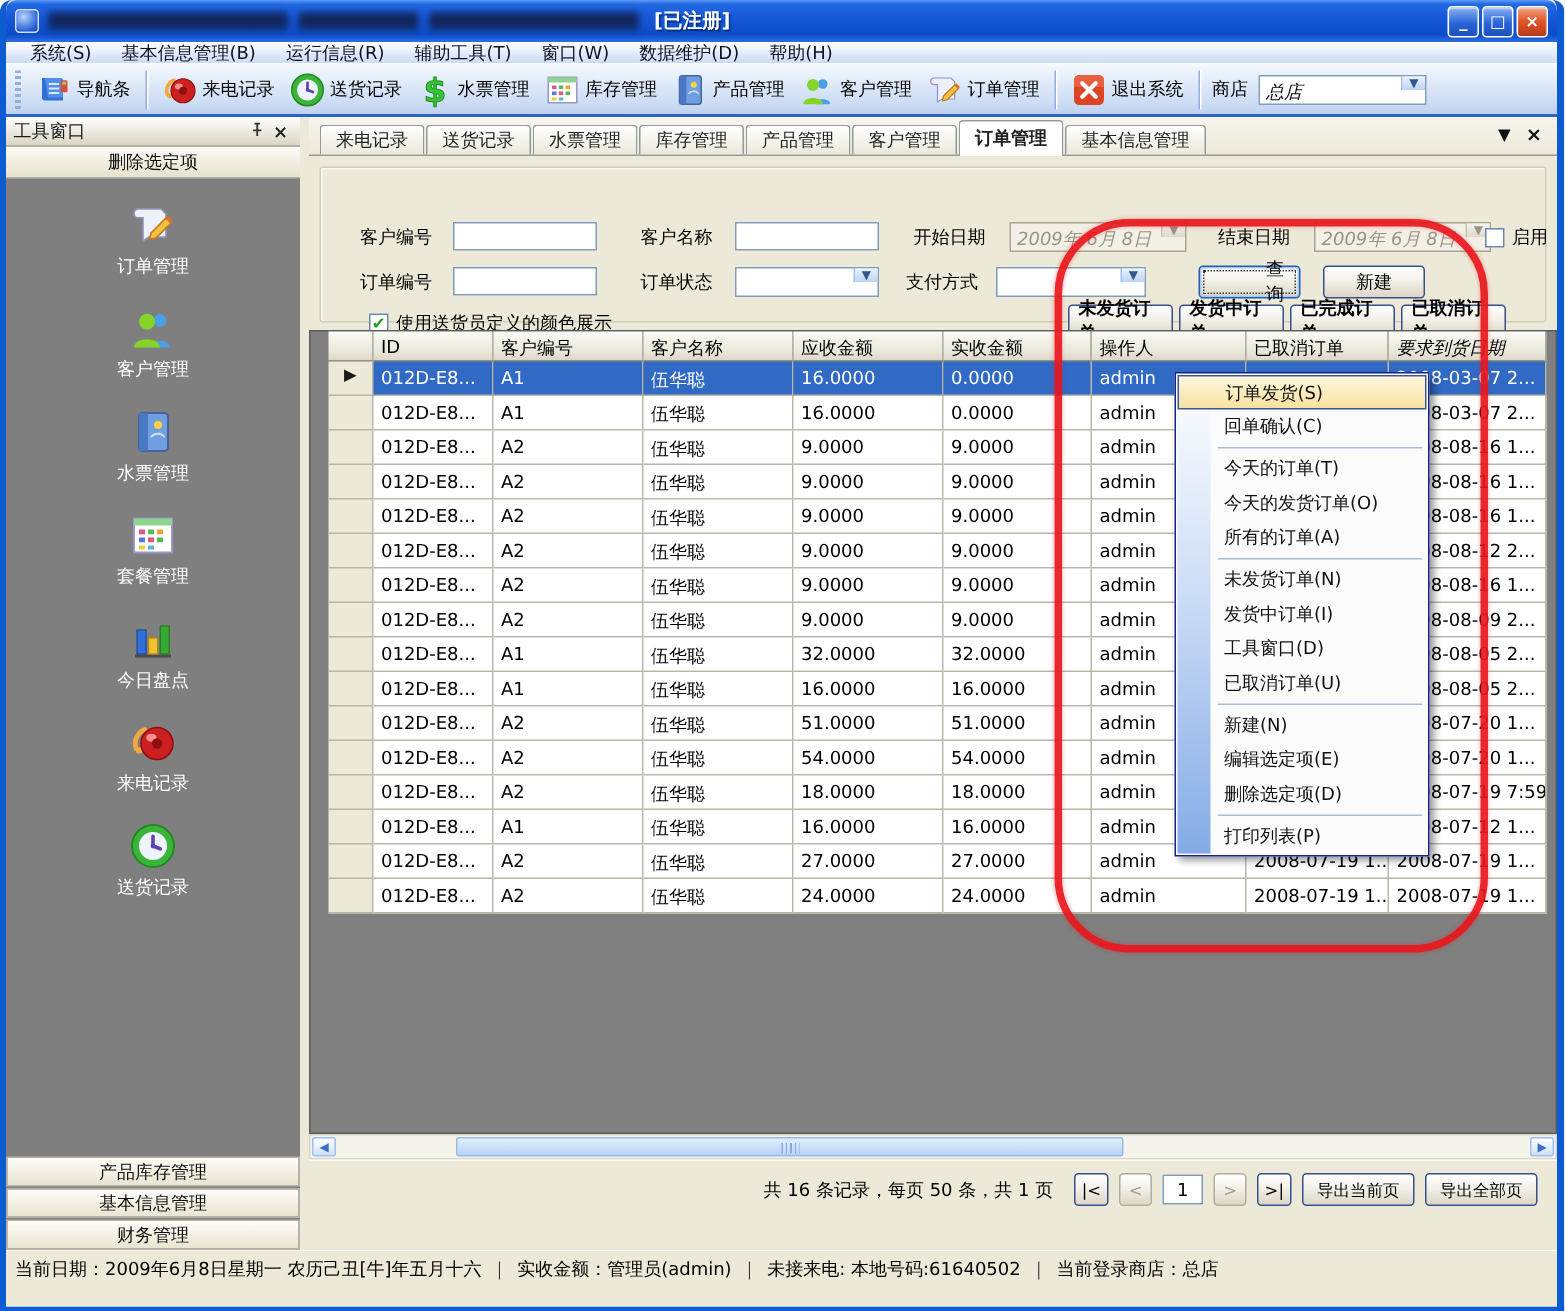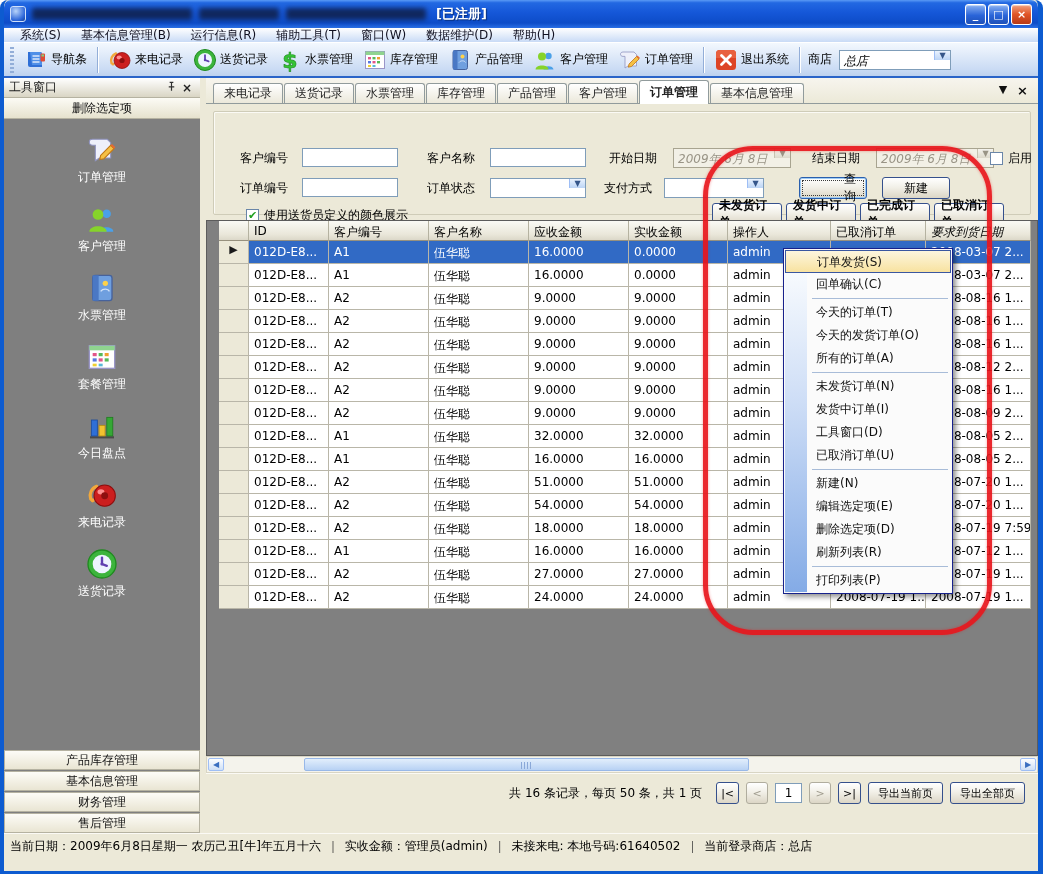--- a/index.html
+++ b/index.html
@@ -378,21 +378,20 @@
                 <circle cx="12" cy="12" r="1.2" fill="#6040b0"></circle>
               </svg>
             </span>
             <span class="sb-lab">送货记录</span>
           </div>
         </div>
       <div id="sb-bottom">
           <div class="sb-bar">产品库存管理</div>
           <div class="sb-bar">基本信息管理</div>
           <div class="sb-bar">财务管理</div>
-          <div class="sb-bar">售后管理</div>
         </div>
     </div>
     <div class="splitter"></div>
 
     <div class="content">
       <div class="tabstrip">
         <div id="tabs" style="display:flex;align-items:flex-end;">
             <div class="tab">来电记录</div>
             <div class="tab">送货记录</div>
             <div class="tab">水票管理</div>
@@ -689,19 +688,18 @@
       <div class="mitem">所有的订单(A)</div>
       <div class="msep"></div>
       <div class="mitem">未发货订单(N)</div>
       <div class="mitem">发货中订单(I)</div>
       <div class="mitem">工具窗口(D)</div>
       <div class="mitem">已取消订单(U)</div>
       <div class="msep"></div>
       <div class="mitem">新建(N)</div>
       <div class="mitem">编辑选定项(E)</div>
       <div class="mitem">删除选定项(D)</div>
-      <div class="mitem">刷新列表(R)</div>
       <div class="msep"></div>
       <div class="mitem">打印列表(P)</div>
     </div>
 
   <div class="annotation"></div>
 </div>
 
 </body></html>

